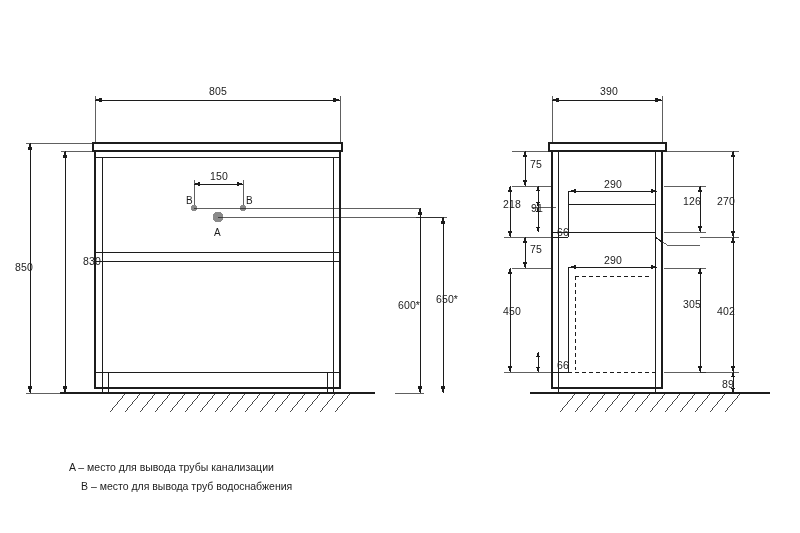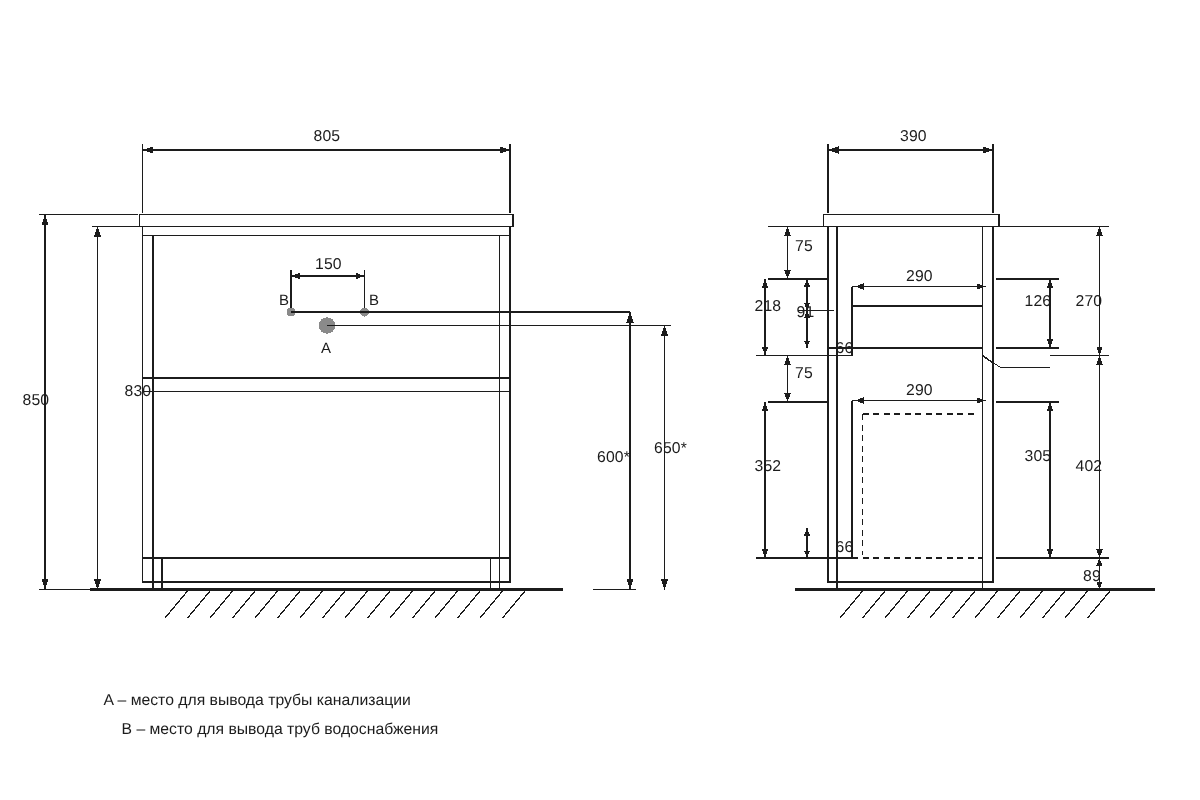--- a/index.html
+++ b/index.html
@@ -257,21 +257,21 @@
 
   <div class="dim-text" style="left:600px;top:85px;">390</div>
   <div class="dim-text" style="left:604px;top:178px;">290</div>
   <div class="dim-text" style="left:604px;top:254px;">290</div>
 
   <div class="dim-text" style="left:530px;top:158px;">75</div>
   <div class="dim-text" style="left:503px;top:198px;">218</div>
   <div class="dim-text" style="left:531px;top:202px;">91</div>
   <div class="dim-text" style="left:557px;top:226px;">66</div>
   <div class="dim-text" style="left:530px;top:243px;">75</div>
-  <div class="dim-text" style="left:503px;top:305px;">352</div>
+  <div class="dim-text" style="left:503px;top:305px;">450</div>
   <div class="dim-text" style="left:557px;top:359px;">66</div>
 
   <div class="dim-text" style="left:683px;top:195px;">126</div>
   <div class="dim-text" style="left:717px;top:195px;">270</div>
   <div class="dim-text" style="left:683px;top:298px;">305</div>
   <div class="dim-text" style="left:717px;top:305px;">402</div>
   <div class="dim-text" style="left:722px;top:378px;">89</div>
 
   <div class="note" style="left:69px;top:461px;">A – место для вывода трубы канализации</div>
   <div class="note" style="left:69px;top:480px;margin-left:12px;">B – место для вывода труб водоснабжения</div>

